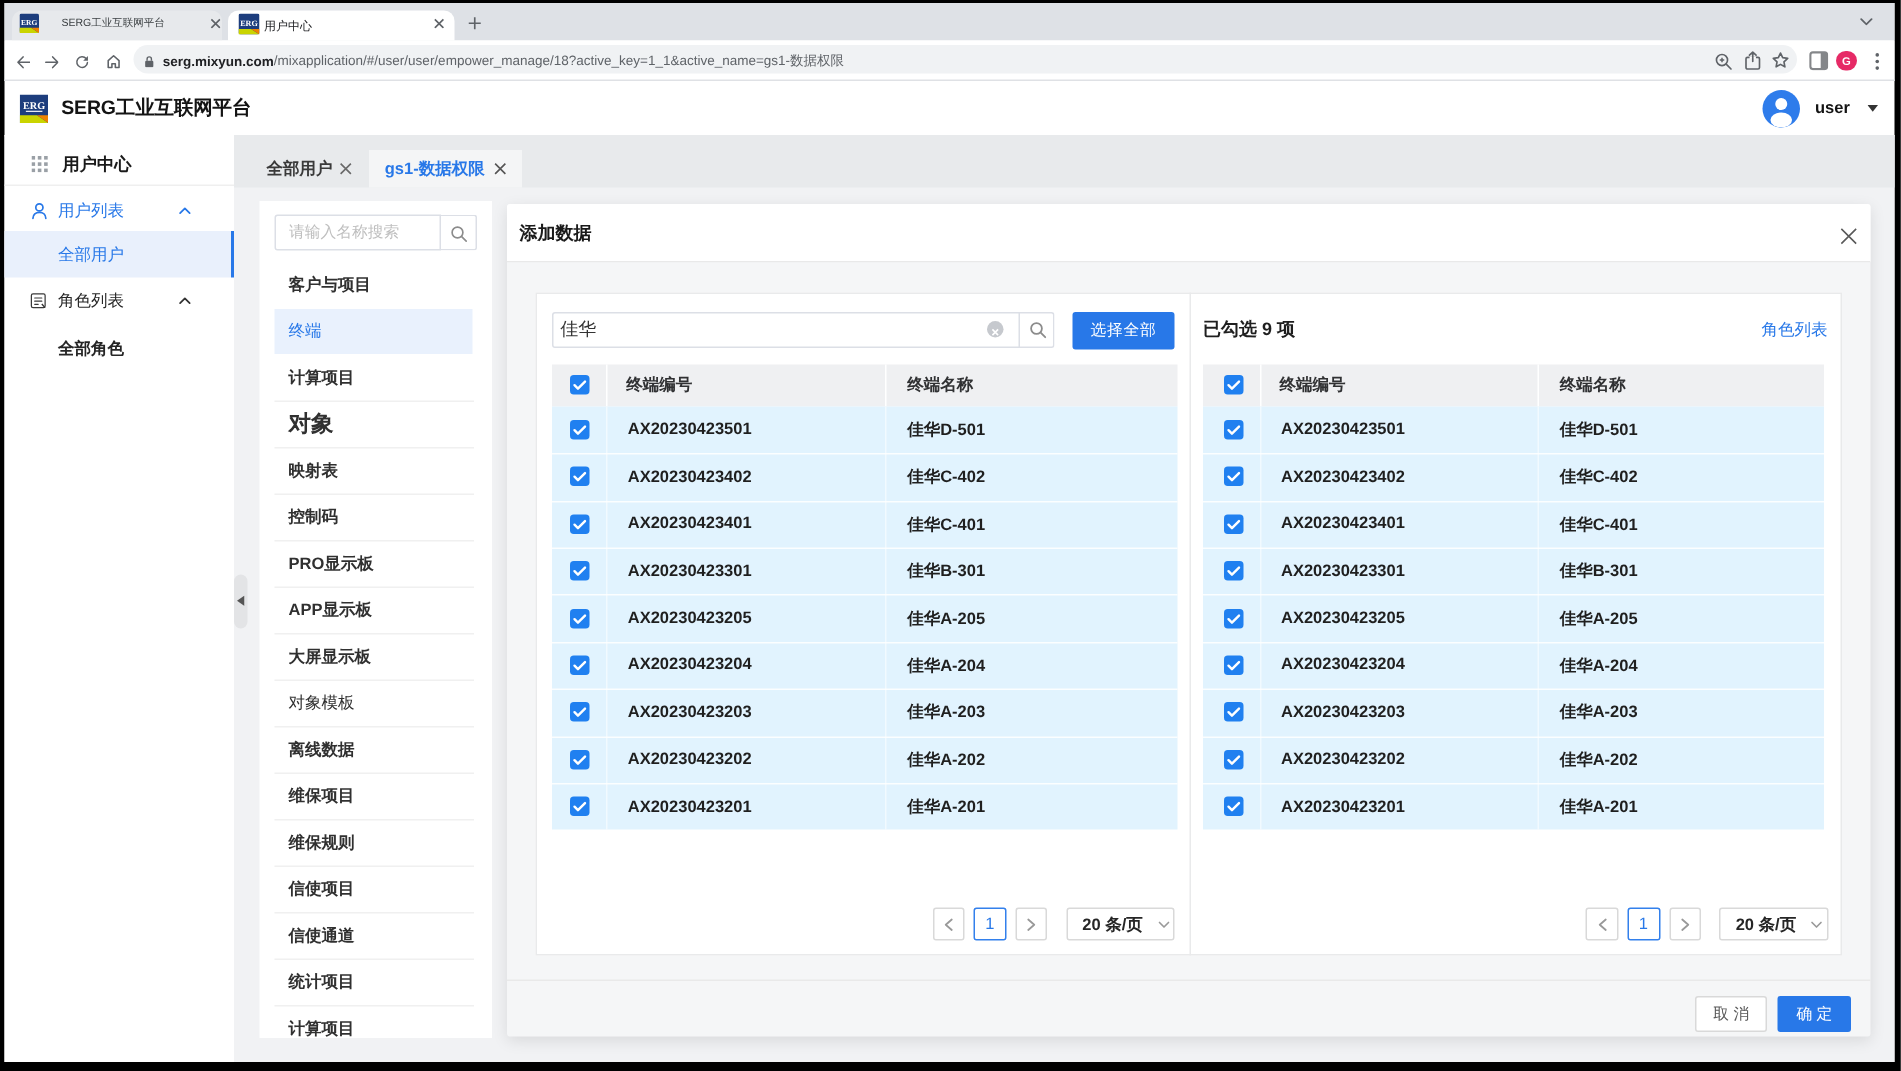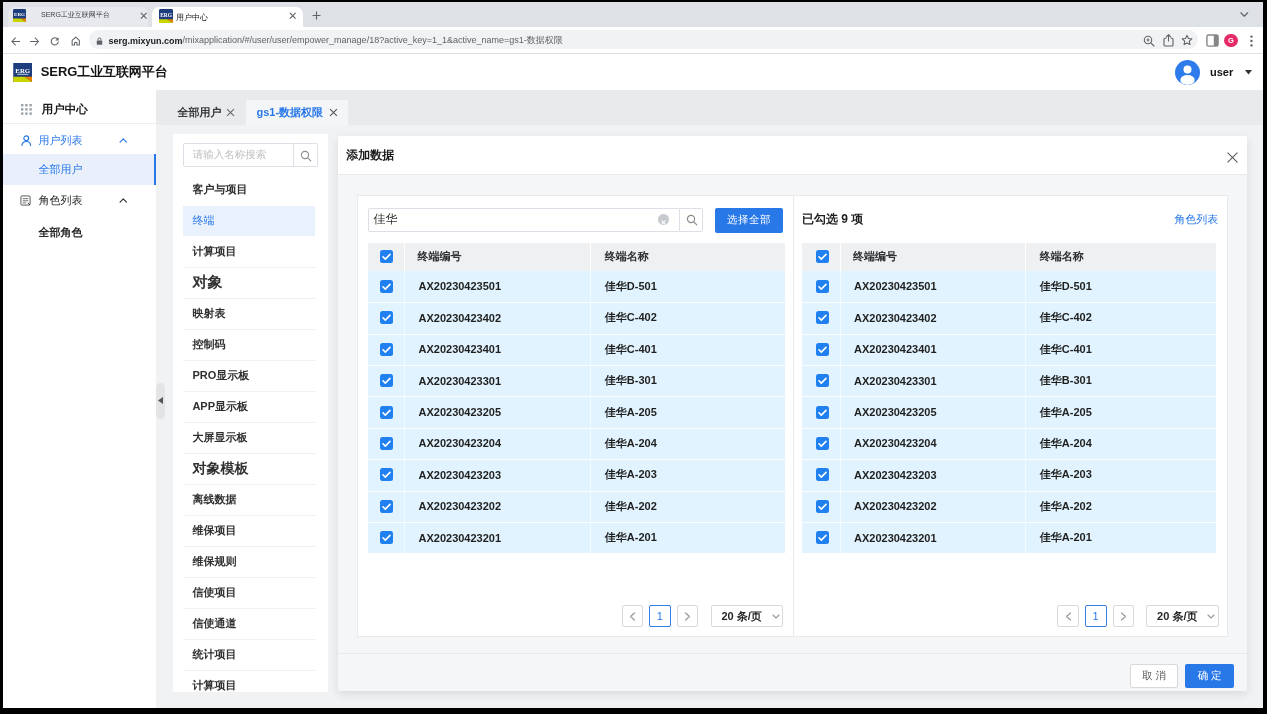--- a/index.html
+++ b/index.html
@@ -168,21 +168,21 @@
     <div class="a vc" style="left:19.4px;top:164px;height:31px;font-size:11px;color:#303030;font-weight:600">映射表</div>
     <div class="a" style="left:10.2px;top:164px;width:132.6px;height:1px;background:#f0f0f0"></div>
     <div class="a vc" style="left:19.4px;top:195px;height:31px;font-size:11px;color:#303030;font-weight:600">控制码</div>
     <div class="a" style="left:10.2px;top:195px;width:132.6px;height:1px;background:#f0f0f0"></div>
     <div class="a vc" style="left:19.4px;top:226px;height:31px;font-size:11px;color:#303030;font-weight:600">PRO显示板</div>
     <div class="a" style="left:10.2px;top:226px;width:132.6px;height:1px;background:#f0f0f0"></div>
     <div class="a vc" style="left:19.4px;top:257px;height:31px;font-size:11px;color:#303030;font-weight:600">APP显示板</div>
     <div class="a" style="left:10.2px;top:257px;width:132.6px;height:1px;background:#f0f0f0"></div>
     <div class="a vc" style="left:19.4px;top:288px;height:31px;font-size:11px;color:#303030;font-weight:600">大屏显示板</div>
     <div class="a" style="left:10.2px;top:288px;width:132.6px;height:1px;background:#f0f0f0"></div>
-    <div class="a vc" style="left:19.4px;top:319px;height:31px;font-size:14px;color:#303030;font-weight:700">对象模板</div>
+    <div class="a vc" style="left:19.4px;top:319px;height:31px;font-size:11px;color:#303030;font-weight:400">对象模板</div>
     <div class="a" style="left:10.2px;top:319px;width:132.6px;height:1px;background:#f0f0f0"></div>
     <div class="a vc" style="left:19.4px;top:350px;height:31px;font-size:11px;color:#303030;font-weight:600">离线数据</div>
     <div class="a" style="left:10.2px;top:350px;width:132.6px;height:1px;background:#f0f0f0"></div>
     <div class="a vc" style="left:19.4px;top:381px;height:31px;font-size:11px;color:#303030;font-weight:600">维保项目</div>
     <div class="a" style="left:10.2px;top:381px;width:132.6px;height:1px;background:#f0f0f0"></div>
     <div class="a vc" style="left:19.4px;top:412px;height:31px;font-size:11px;color:#303030;font-weight:600">维保规则</div>
     <div class="a" style="left:10.2px;top:412px;width:132.6px;height:1px;background:#f0f0f0"></div>
     <div class="a vc" style="left:19.4px;top:443px;height:31px;font-size:11px;color:#303030;font-weight:600">信使项目</div>
     <div class="a" style="left:10.2px;top:443px;width:132.6px;height:1px;background:#f0f0f0"></div>
     <div class="a vc" style="left:19.4px;top:474px;height:31px;font-size:11px;color:#303030;font-weight:600">信使通道</div>

